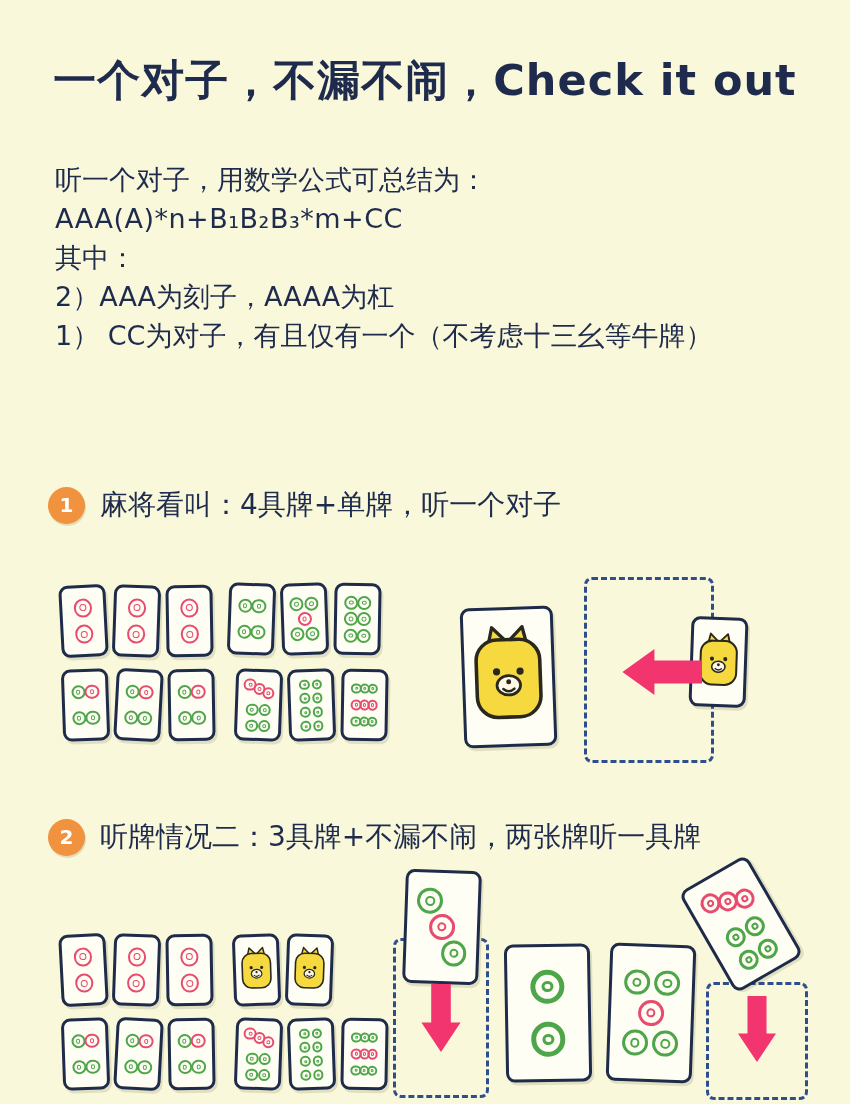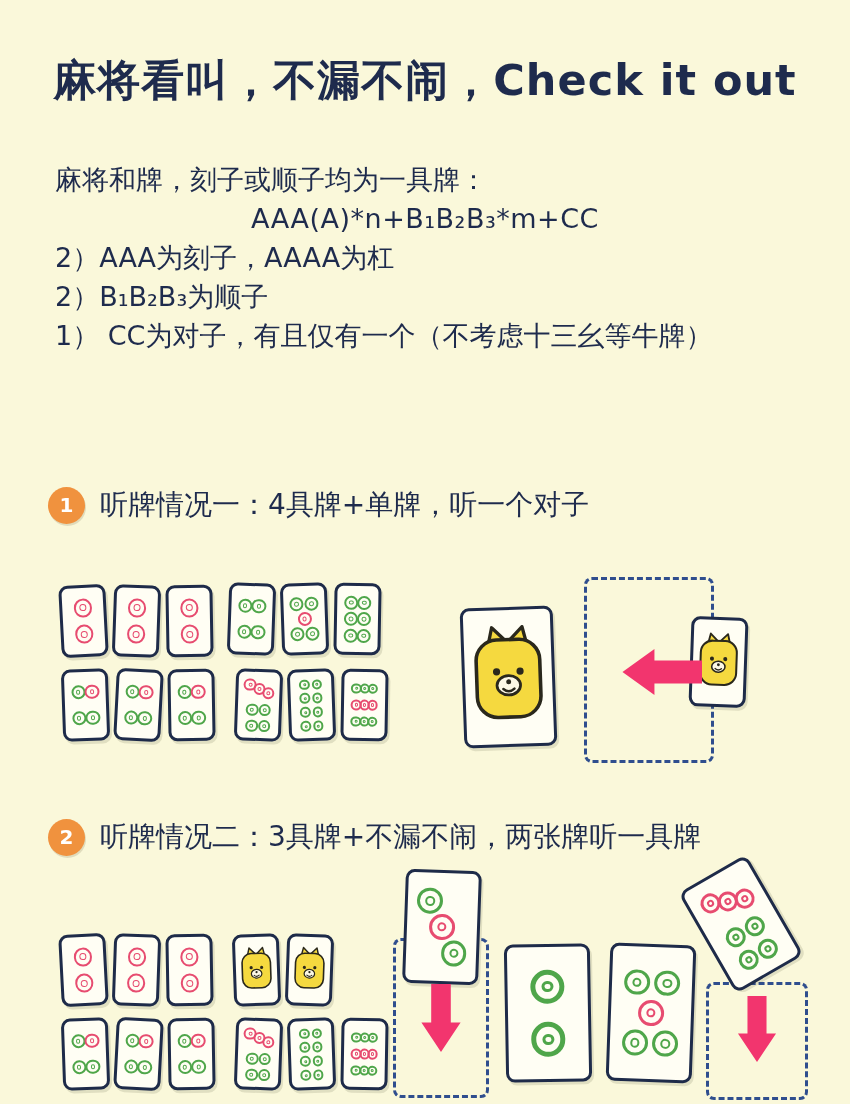--- a/index.html
+++ b/index.html
@@ -6,51 +6,51 @@
   :root{
     --bg:#FAF8DA; --ink:#1E2B4D; --badge:#F0923E; --pink:#F2356E;
     --dot-red:#E74C70; --dot-green:#4FA64A; --tile-border:#1E2B49;
     --tile-face:#FFFEF4; --dash:#2F4E8E;
   }
   body{background:#ffffff;font-family:"DejaVu Sans","Liberation Sans",sans-serif}
   .page{position:relative;width:850px;height:1104px;background:var(--bg);color:var(--ink);overflow:hidden}
   .title{position:absolute;top:52px;left:0;width:100%;text-align:center;font-size:43px;font-weight:600;letter-spacing:1px}
   .intro{position:absolute;left:55px;top:160px;width:740px;font-size:27px}
   .intro p{line-height:39px;font-weight:500}
-  .formula{text-align:center;letter-spacing:.5px}
+  .formula{letter-spacing:.5px}
   .section-head{position:absolute;display:flex;align-items:center;gap:15px;font-size:28px;font-weight:500}
   .badge{width:37px;height:37px;border-radius:50%;background:var(--badge);color:#fff;display:flex;align-items:center;justify-content:center;font-size:20px;font-weight:700;flex:0 0 auto;box-shadow:1px 2px 0 rgba(80,60,20,.15)}
   .tile-group{position:absolute;display:flex;gap:6px;z-index:2}
   .tile{position:relative;background:var(--tile-face);border:3px solid var(--tile-border);border-radius:9px;box-shadow:2px 3px 0 rgba(70,70,40,.14);flex:0 0 auto}
   .tile svg{position:absolute;inset:2px;width:calc(100% - 4px);height:calc(100% - 4px)}
   .dot{position:absolute;transform:translate(-50%,-50%);border-radius:50%;border-style:solid;box-sizing:border-box}
   .dot.red,.dot.red i{border-color:var(--dot-red)}
   .dot.green,.dot.green i{border-color:var(--dot-green)}
   .dot i{position:absolute;left:50%;top:50%;transform:translate(-50%,-50%);width:48%;height:48%;border-radius:50%;border-style:solid;box-sizing:border-box;display:block}
   .dashed-box{position:absolute;border:3.5px dashed var(--dash);border-radius:8px;z-index:1}
   .arrow{position:absolute;z-index:3}
   .arrow polygon{fill:var(--pink)}
 </style>
 </head>
 <body>
 
 <div class="page">
-  <h1 class="title">麻将看叫，不漏不闹，Check it out</h1>
+  <h1 class="title">一个对子，不漏不闹，Check it out</h1>
 
   <div class="intro">
-    <p>麻将和牌，刻子或顺子均为一具牌：</p>
+    <p>听一个对子，用数学公式可总结为：</p>
     <p class="formula">AAA(A)*n+B₁B₂B₃*m+CC</p>
+    <p>其中：</p>
     <p>2）AAA为刻子，AAAA为杠</p>
-    <p>2）B₁B₂B₃为顺子</p>
     <p>1） CC为对子，有且仅有一个（不考虑十三幺等牛牌）</p>
   </div>
 
   <div class="section-head" style="left:48px;top:486px">
     <span class="badge">1</span>
-    <span class="head-text">听牌情况一：4具牌+单牌，听一个对子</span>
+    <span class="head-text">麻将看叫：4具牌+单牌，听一个对子</span>
   </div>
 
   <div class="tile-group" style="left:60px;top:585px">
       <div class="tile" style="width: 47px; height: 72px; transform: rotate(-3deg);">
         <span class="dot red" style="left: 50%; top: 30%; height: 18.8px; width: 18.8px; border-width: 2.82px;">
           <i style="border-width: 1.974px;"></i>
         </span>
         <span class="dot red" style="left: 50%; top: 70%; height: 18.8px; width: 18.8px; border-width: 2.82px;">
           <i style="border-width: 1.974px;"></i>
         </span>

